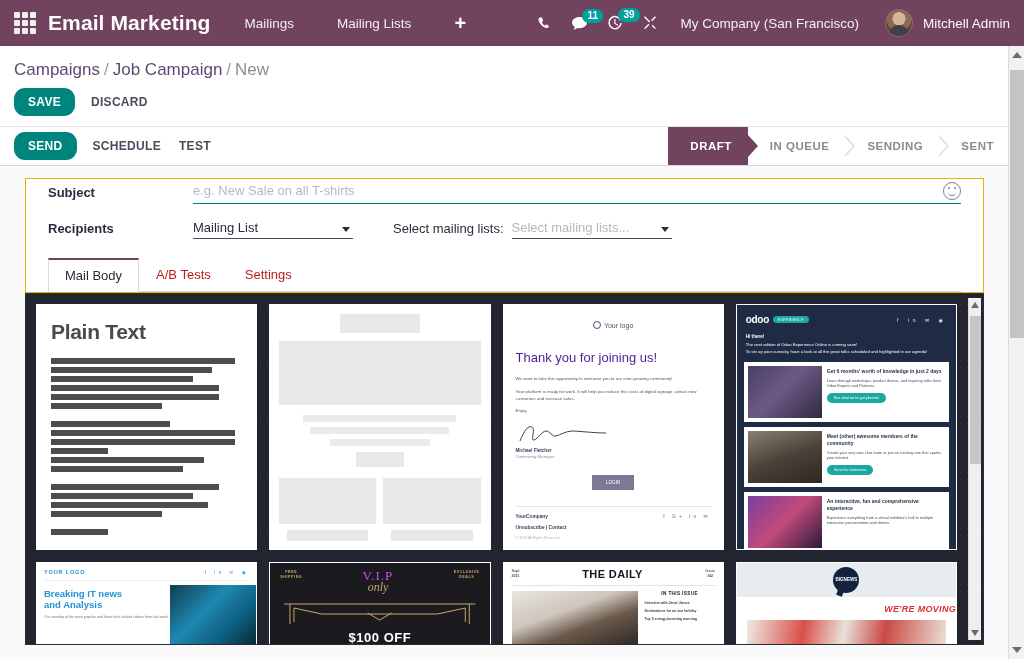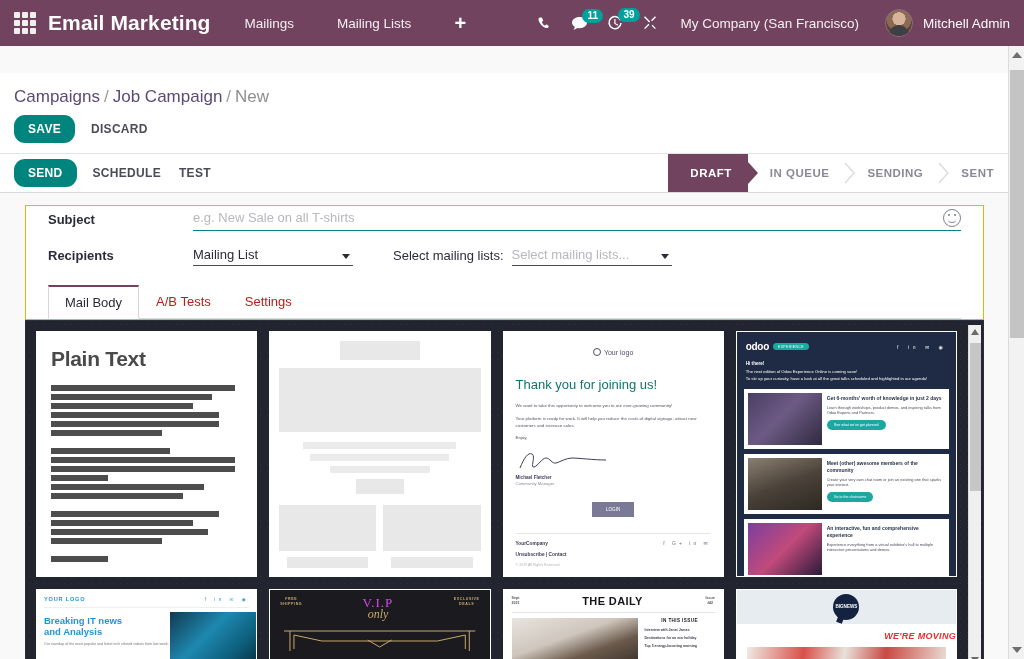--- a/index.html
+++ b/index.html
@@ -48,21 +48,21 @@
     background: radial-gradient(circle at 50% 34%, #d8b49a 0 30%, #8a6a52 31% 58%, #5d4436 59% 100%);
     border: 1px solid #8d6a80; overflow: hidden; position: relative;
   }
   .avatar::after {
     content:''; position:absolute; left:50%; top:58%; transform:translateX(-50%);
     width:19px; height:13px; border-radius:9px 9px 3px 3px; background:#3f3f46;
   }
   .username { font-size: 13.5px; color: #fbfafb; white-space: nowrap; }
 
   
-  .crumbwrap { background: #fff; padding: 14px 0 0 14px; margin-top: 27px; }
+  .crumbwrap { background: #fff; padding: 14px 0 0 14px; }
   .crumb { font-size: 17px; color: #6b4a63; }
   .crumb .sep { color: #9b9b9b; margin: 0 4px; }
   .crumb .cur { color: #8e8e8e; }
   .crumb a { color: #5d4a73; cursor: pointer; }
 
   .btnrow { background: #fff; padding: 8px 0 10px 14px; display: flex; align-items: center; gap: 14px; }
   .btn-primary {
     background: #00847e; color: #fff; border: none; font-size: 12px; font-weight: bold;
     padding: 7px 14px; letter-spacing: .3px; cursor: pointer; border-radius: 11px;
   }
@@ -203,21 +203,21 @@
   
   .tpl-wire { padding: 9px 9px; background: #fff; }
   .tpl-wire .blk { background: #e8e8e8; }
   .tpl-wire .ctr { margin: 0 auto; }
   .tpl-wire .line { background: #ebebeb; height: 7px; margin: 0 auto 5px auto; }
 
   
   .tpl-ty { padding: 10px 12px; font-size: 4.4px; color: #51516b; line-height: 1.55; }
   .tpl-ty .logo { text-align: center; font-size: 7px; color: #50506a; margin: 6px 0 16px; }
   .tpl-ty .logo .mark { display:inline-block; width:8px; height:8px; border:1px solid #50506a; border-radius:50%; vertical-align:-1px; margin-right:3px;}
-  .tpl-ty h3 { font-size: 13px; font-weight: normal; color: #0f766e; margin: 0 0 8px 0; }
+  .tpl-ty h3 { font-size: 13px; font-weight: normal; color: #4c1d95; margin: 0 0 8px 0; }
   .tpl-ty p { margin: 0 0 6px 0; }
   .tpl-ty .sig { height: 22px; margin: 8px 0 2px; position: relative; }
   .tpl-ty .sig svg { position: absolute; left: 0; top: 0; }
   .tpl-ty .signame { font-size: 4.6px; font-weight: bold; color: #3d3d57; }
   .tpl-ty .sigrole { font-size: 4.2px; color: #8a8aa0; }
   .tpl-ty .loginbtn {
     background: #7a7a96; color: #fff; font-size: 4.6px; padding: 4px 10px;
     display: block; width: 42px; text-align: center; margin: 14px auto 16px;
   }
   .tpl-ty .foot { border-top: 1px solid #e4e4ec; padding-top: 6px; display: flex; justify-content: space-between; }

